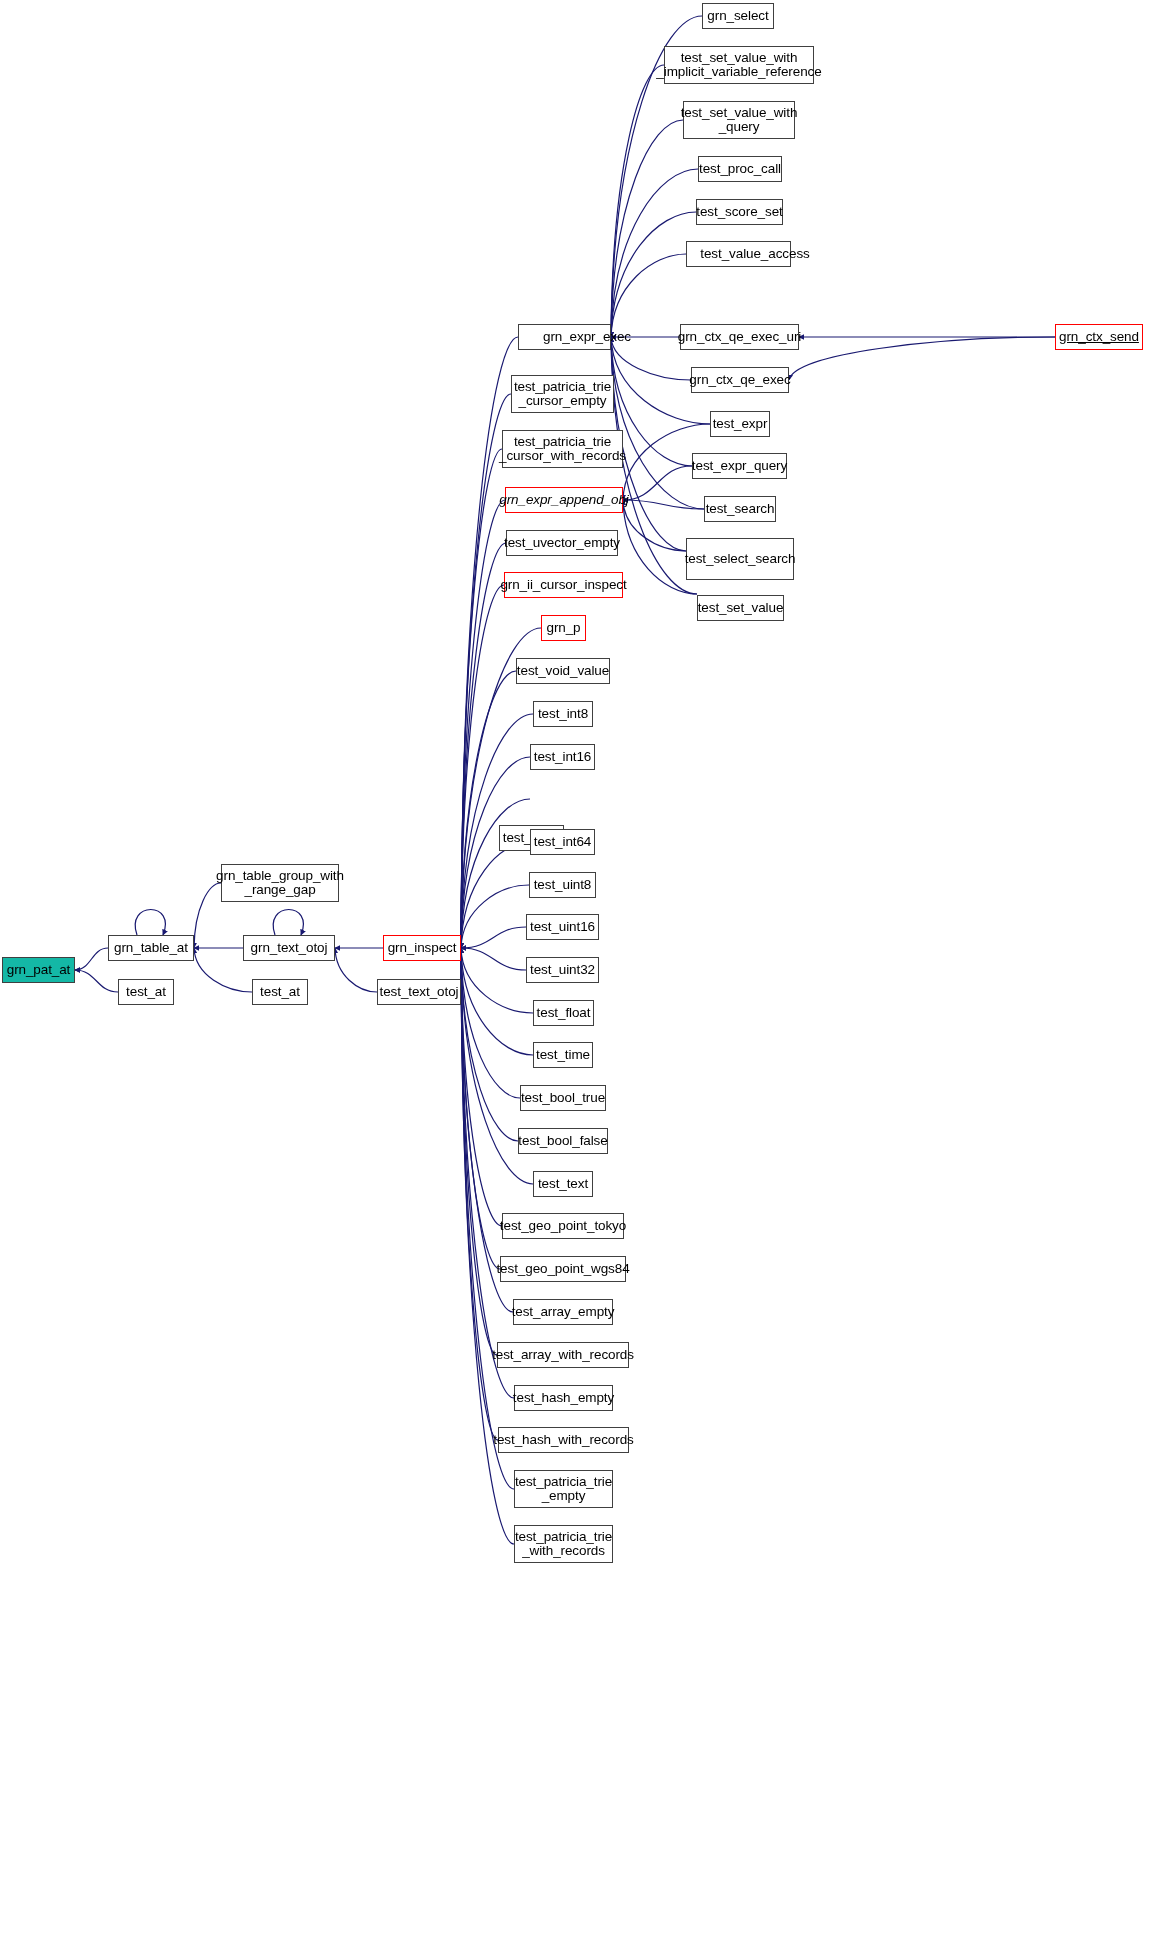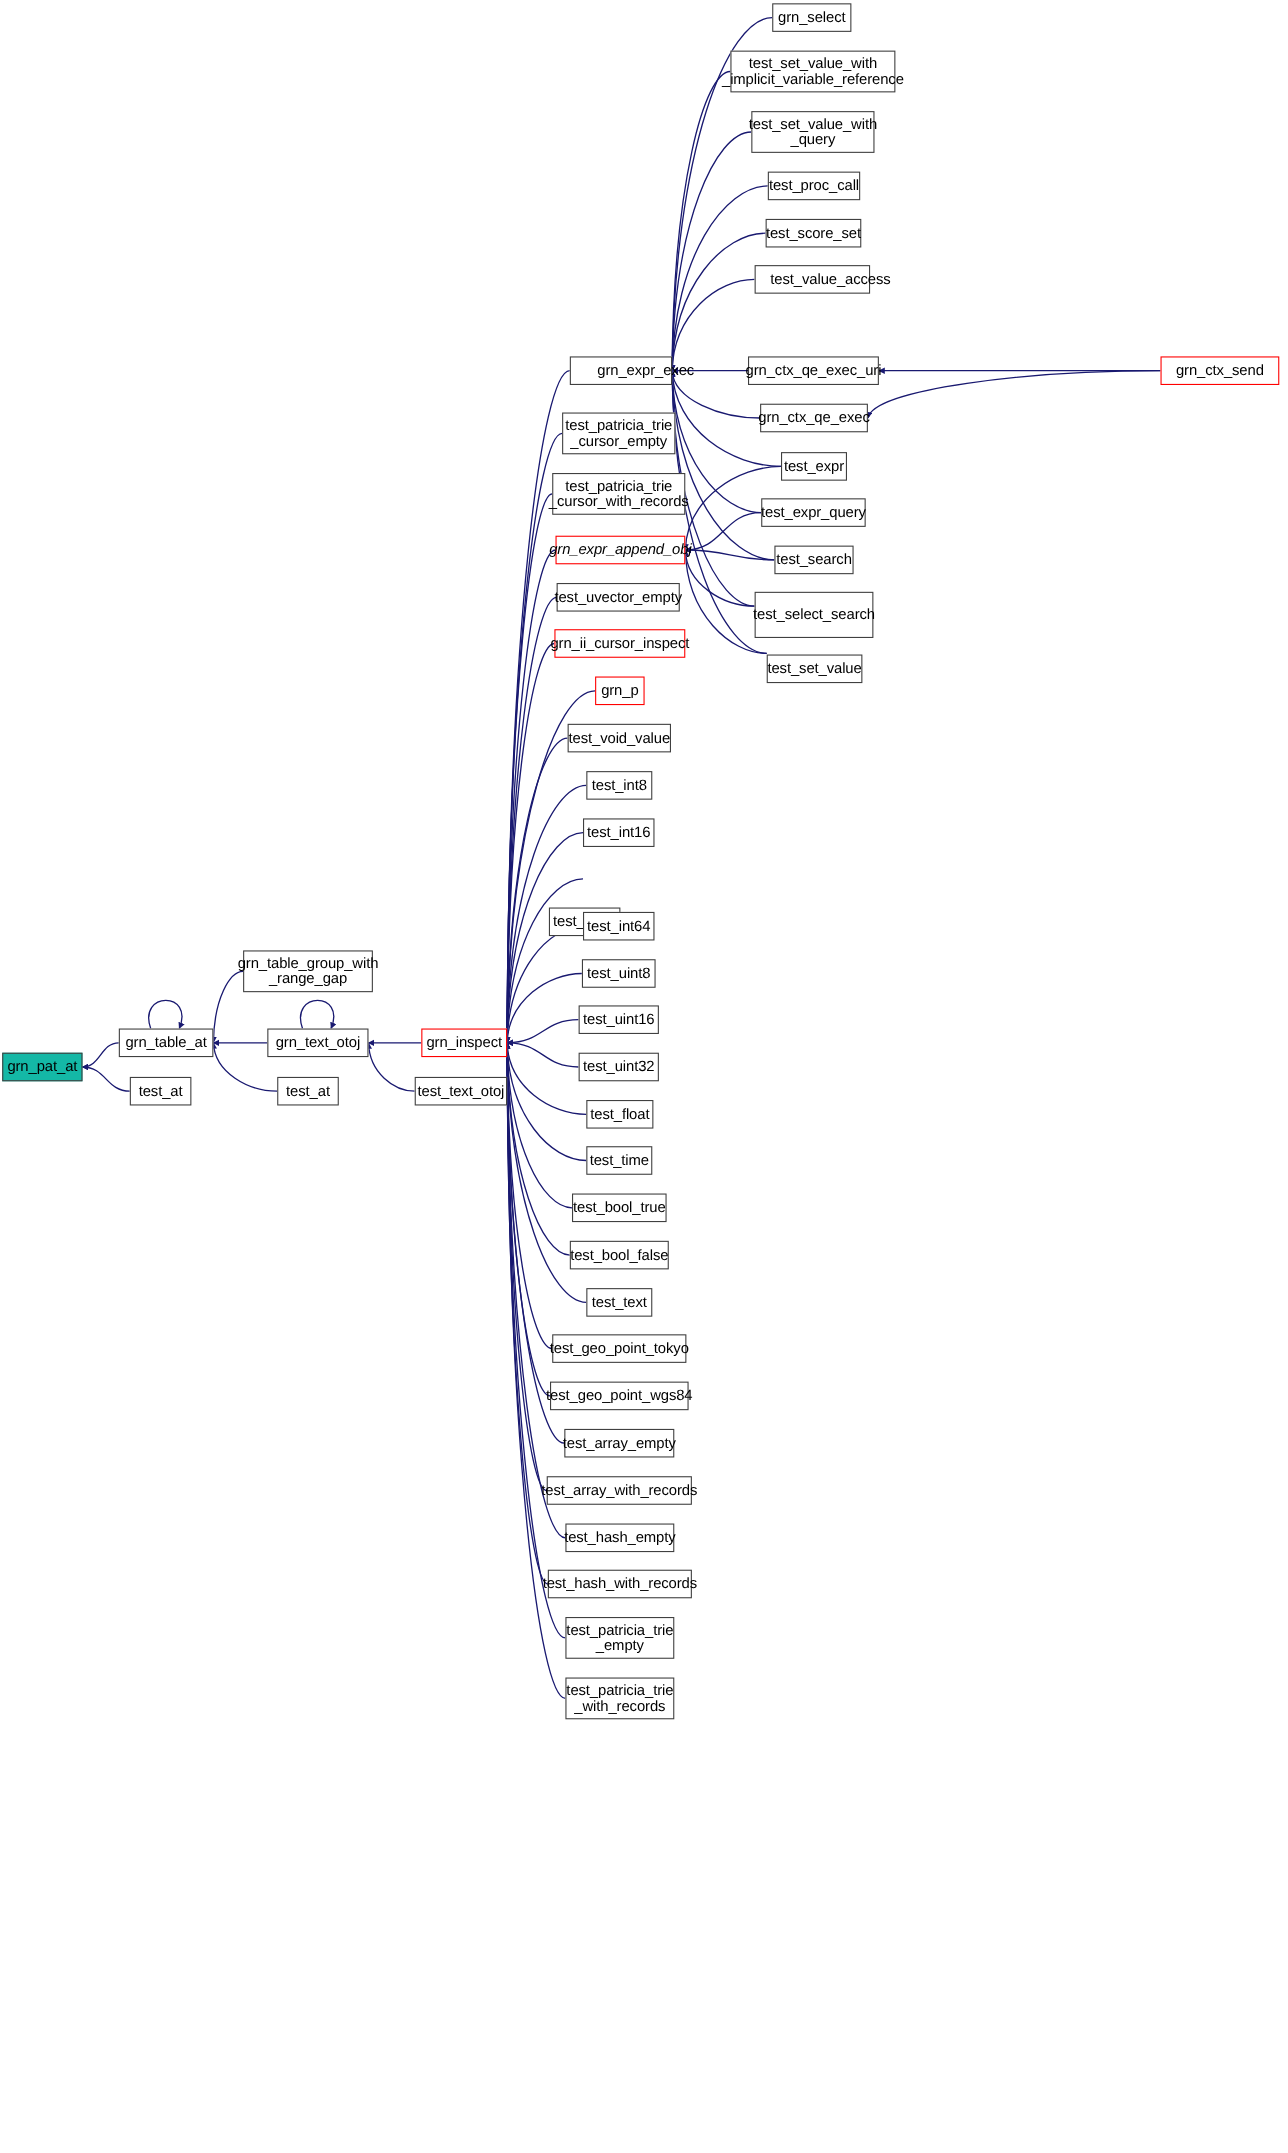--- a/index.html
+++ b/index.html
@@ -132,21 +132,21 @@
       <div class="node" style="left: 518px; top: 324px; width: 93px; height: 26px; padding-left: 48px;">grn_expr_exec</div>
       <div class="node" style="left: 702px; top: 3px; width: 72px; height: 26px;">grn_select</div>
       <div class="node" style="left: 664px; top: 46px; width: 150px; height: 38px;">test_set_value_with
 _implicit_variable_reference</div>
       <div class="node" style="left: 683px; top: 101px; width: 112px; height: 38px;">test_set_value_with
 _query</div>
       <div class="node" style="left: 698px; top: 156px; width: 84px; height: 26px;">test_proc_call</div>
       <div class="node" style="left: 696px; top: 199px; width: 87px; height: 26px;">test_score_set</div>
       <div class="node" style="left: 686px; top: 241px; width: 105px; height: 26px; padding-left: 36px;">test_value_access</div>
       <div class="node" style="left: 680px; top: 324px; width: 119px; height: 26px; text-align: right;">grn_ctx_qe_exec_uri</div>
-      <div class="node red" style="left: 1055px; top: 324px; width: 108px; height: 26px;">grn_ctx_send</div>
+      <div class="node red" style="left: 1055px; top: 324px; width: 88px; height: 26px; text-decoration: underline;">grn_ctx_send</div>
       <div class="node" style="left: 691px; top: 367px; width: 98px; height: 26px;">grn_ctx_qe_exec</div>
       <div class="node" style="left: 511px; top: 375px; width: 103px; height: 38px;">test_patricia_trie
 _cursor_empty</div>
       <div class="node" style="left: 502px; top: 430px; width: 121px; height: 38px;">test_patricia_trie
 _cursor_with_records</div>
       <div class="node red" style="left: 505px; top: 487px; width: 118px; height: 26px; font-style: italic;">grn_expr_append_obj</div>
       <div class="node" style="left: 710px; top: 411px; width: 60px; height: 26px;">test_expr</div>
       <div class="node" style="left: 692px; top: 453px; width: 95px; height: 26px;">test_expr_query</div>
       <div class="node" style="left: 704px; top: 496px; width: 72px; height: 26px;">test_search</div>
       <div class="node" style="left: 686px; top: 538px; width: 108px; height: 42px;">test_select_search</div>

